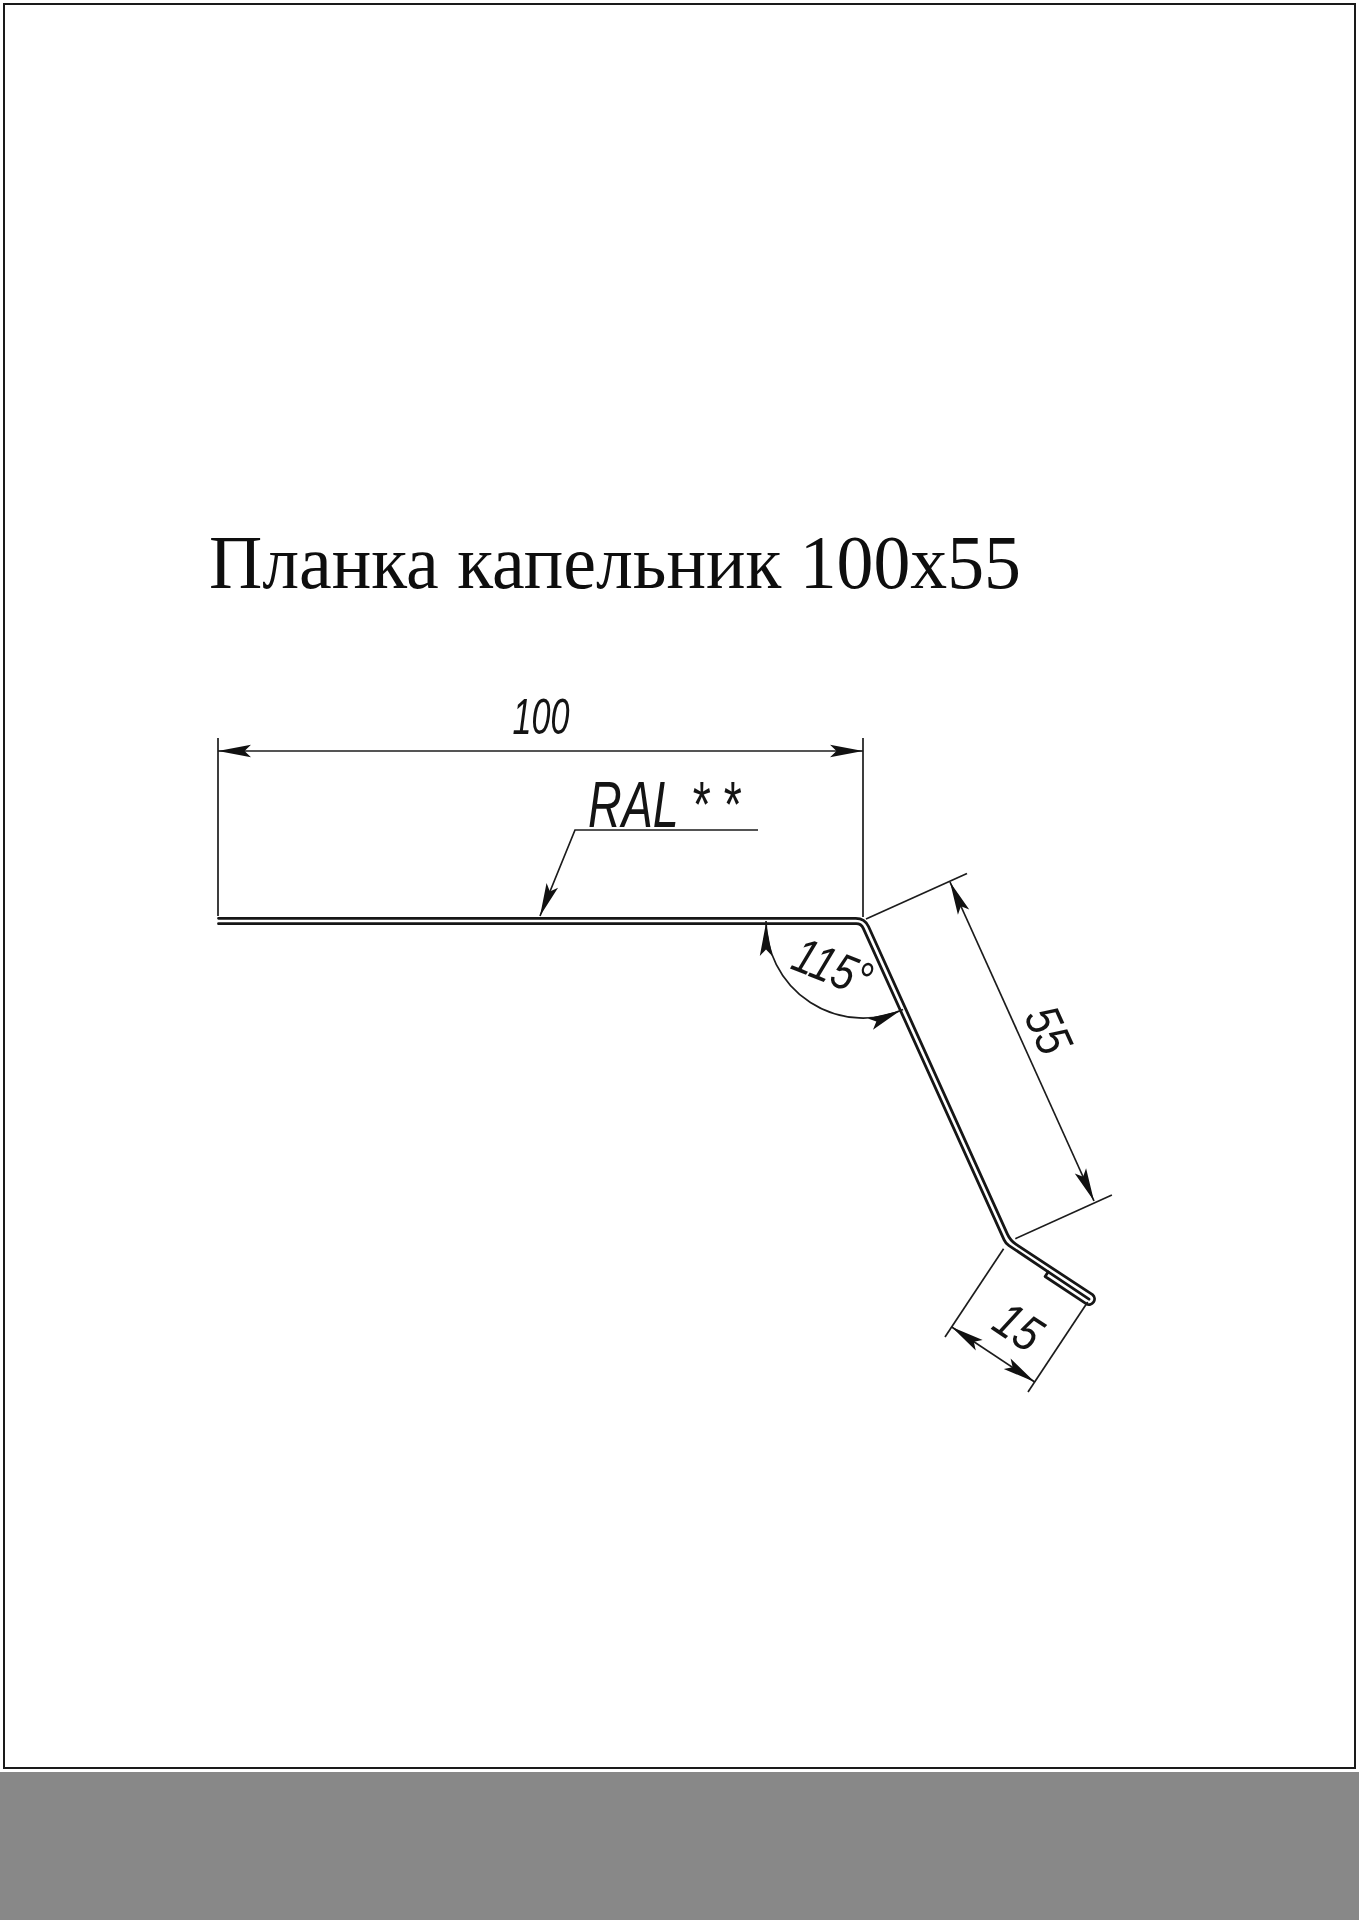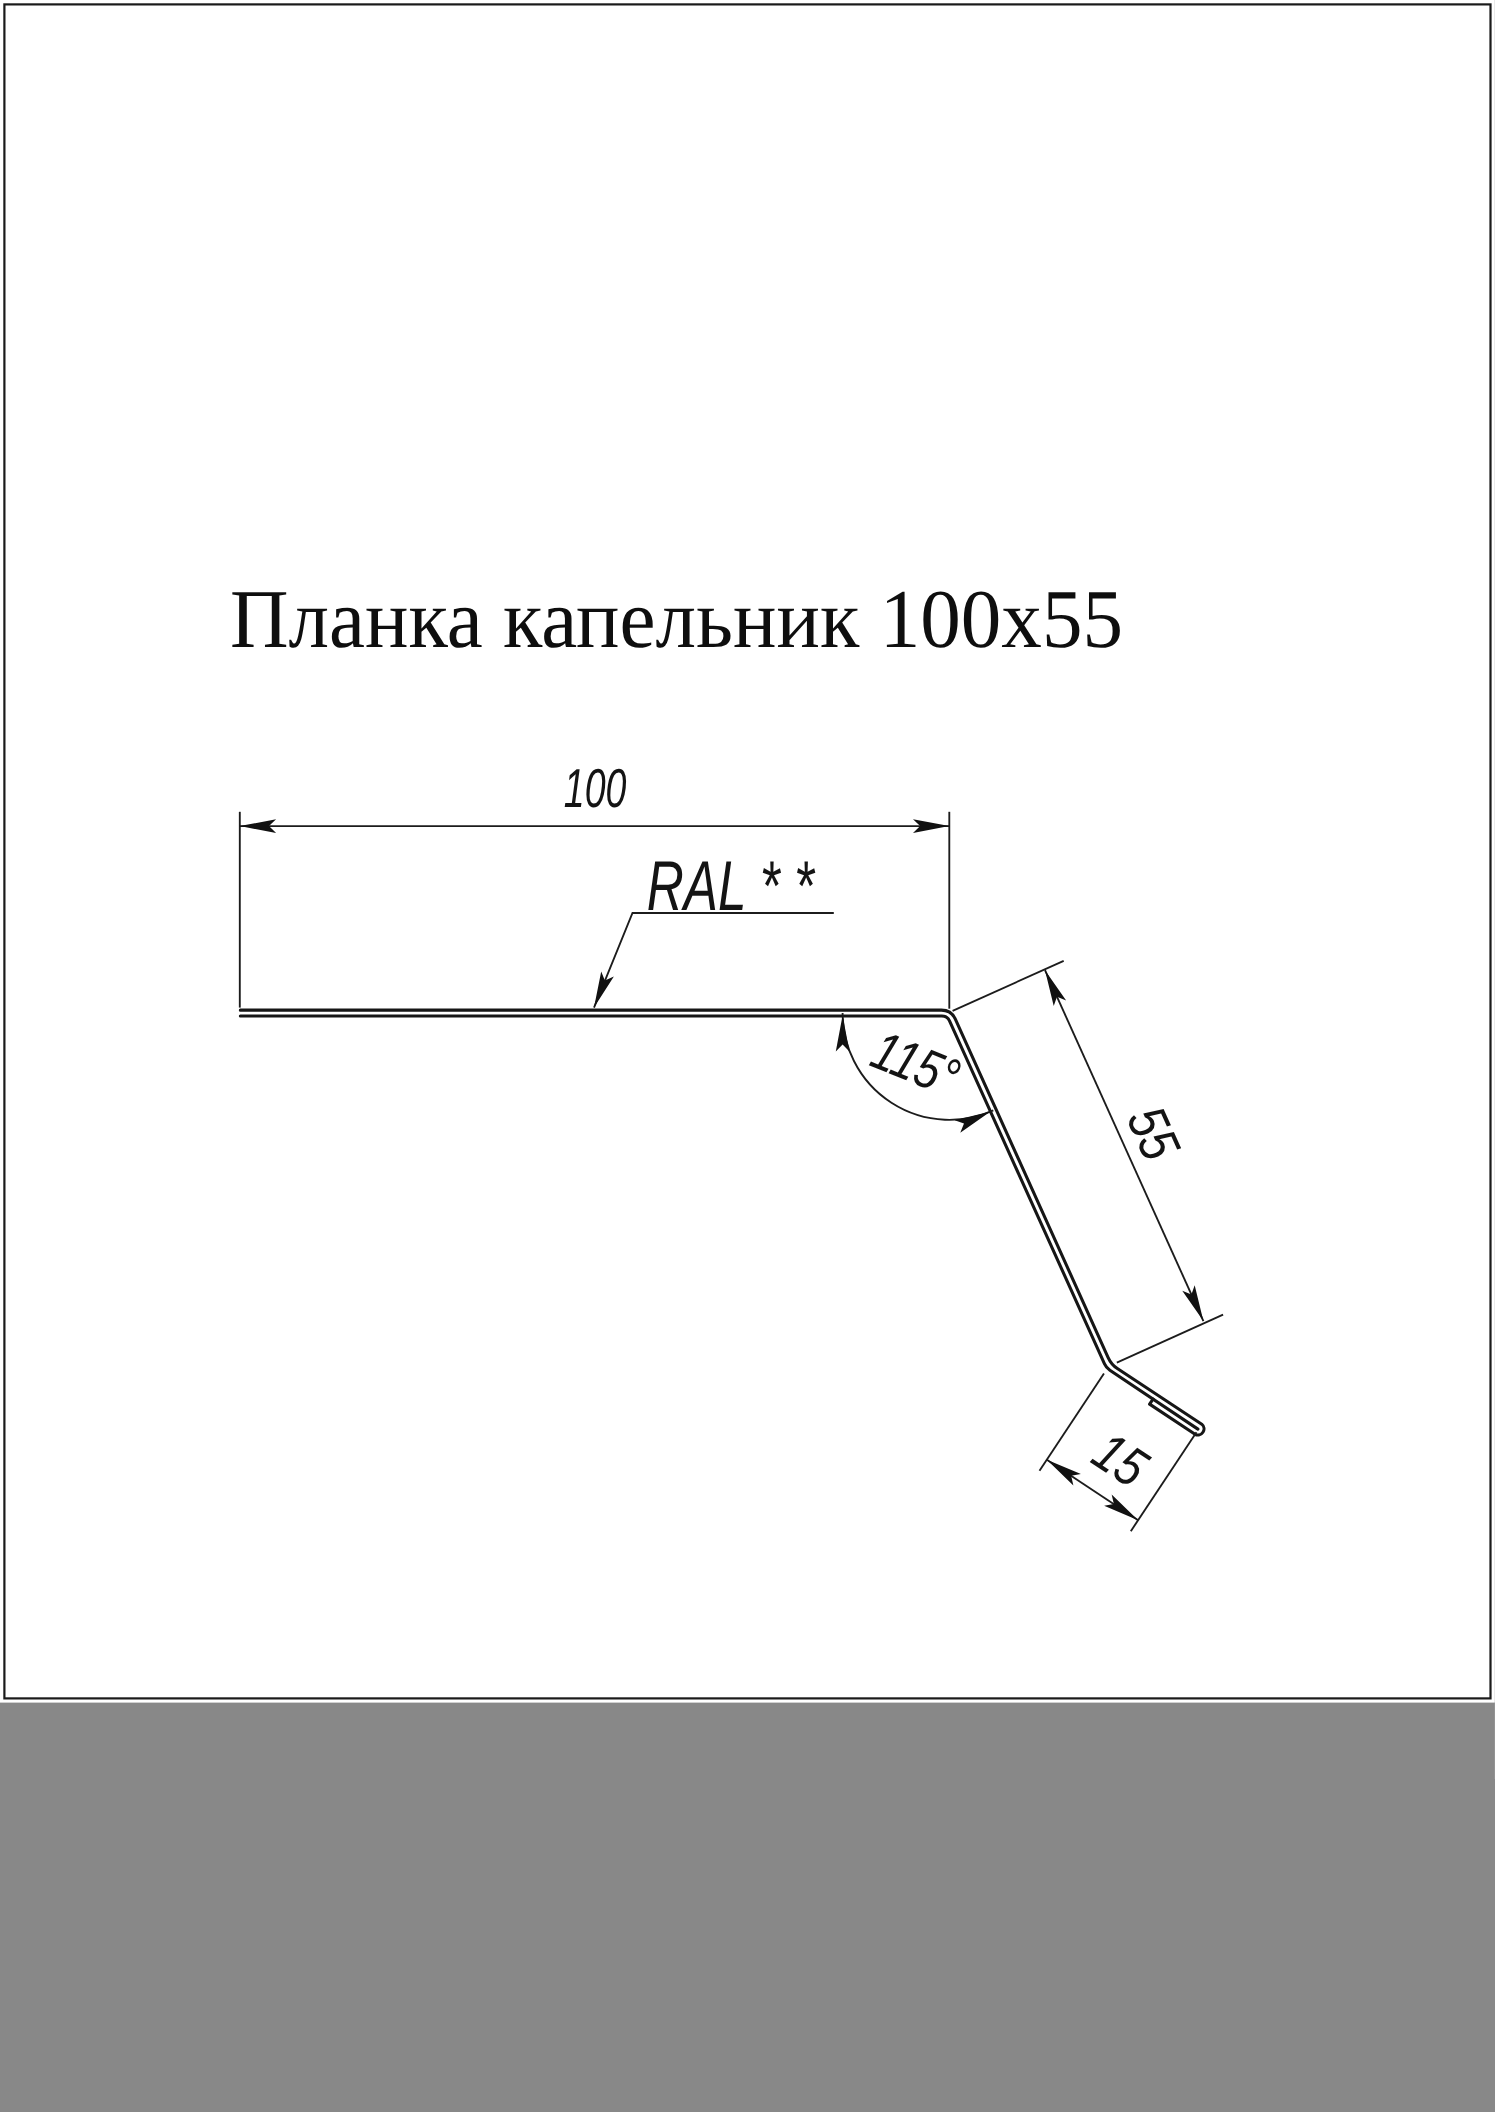--- a/index.html
+++ b/index.html
@@ -1,18 +1,18 @@
 <!DOCTYPE html>
 <html><head>
 <meta charset="utf-8">
 <style>
   html,body{margin:0;padding:0;background:#888;}
   .page{
     position:relative;
-    width:1359px;height:1548px;
+    width:1359px;height:1772px;
     background:#ffffff;
     font-family:"Liberation Sans",sans-serif;
     overflow:hidden;
   }
   .frame{
     position:absolute;left:3px;top:3px;right:3px;bottom:3px;
     border:2px solid #1a1a1a;
     pointer-events:none;
   }
   svg{position:absolute;left:0;top:0;}

